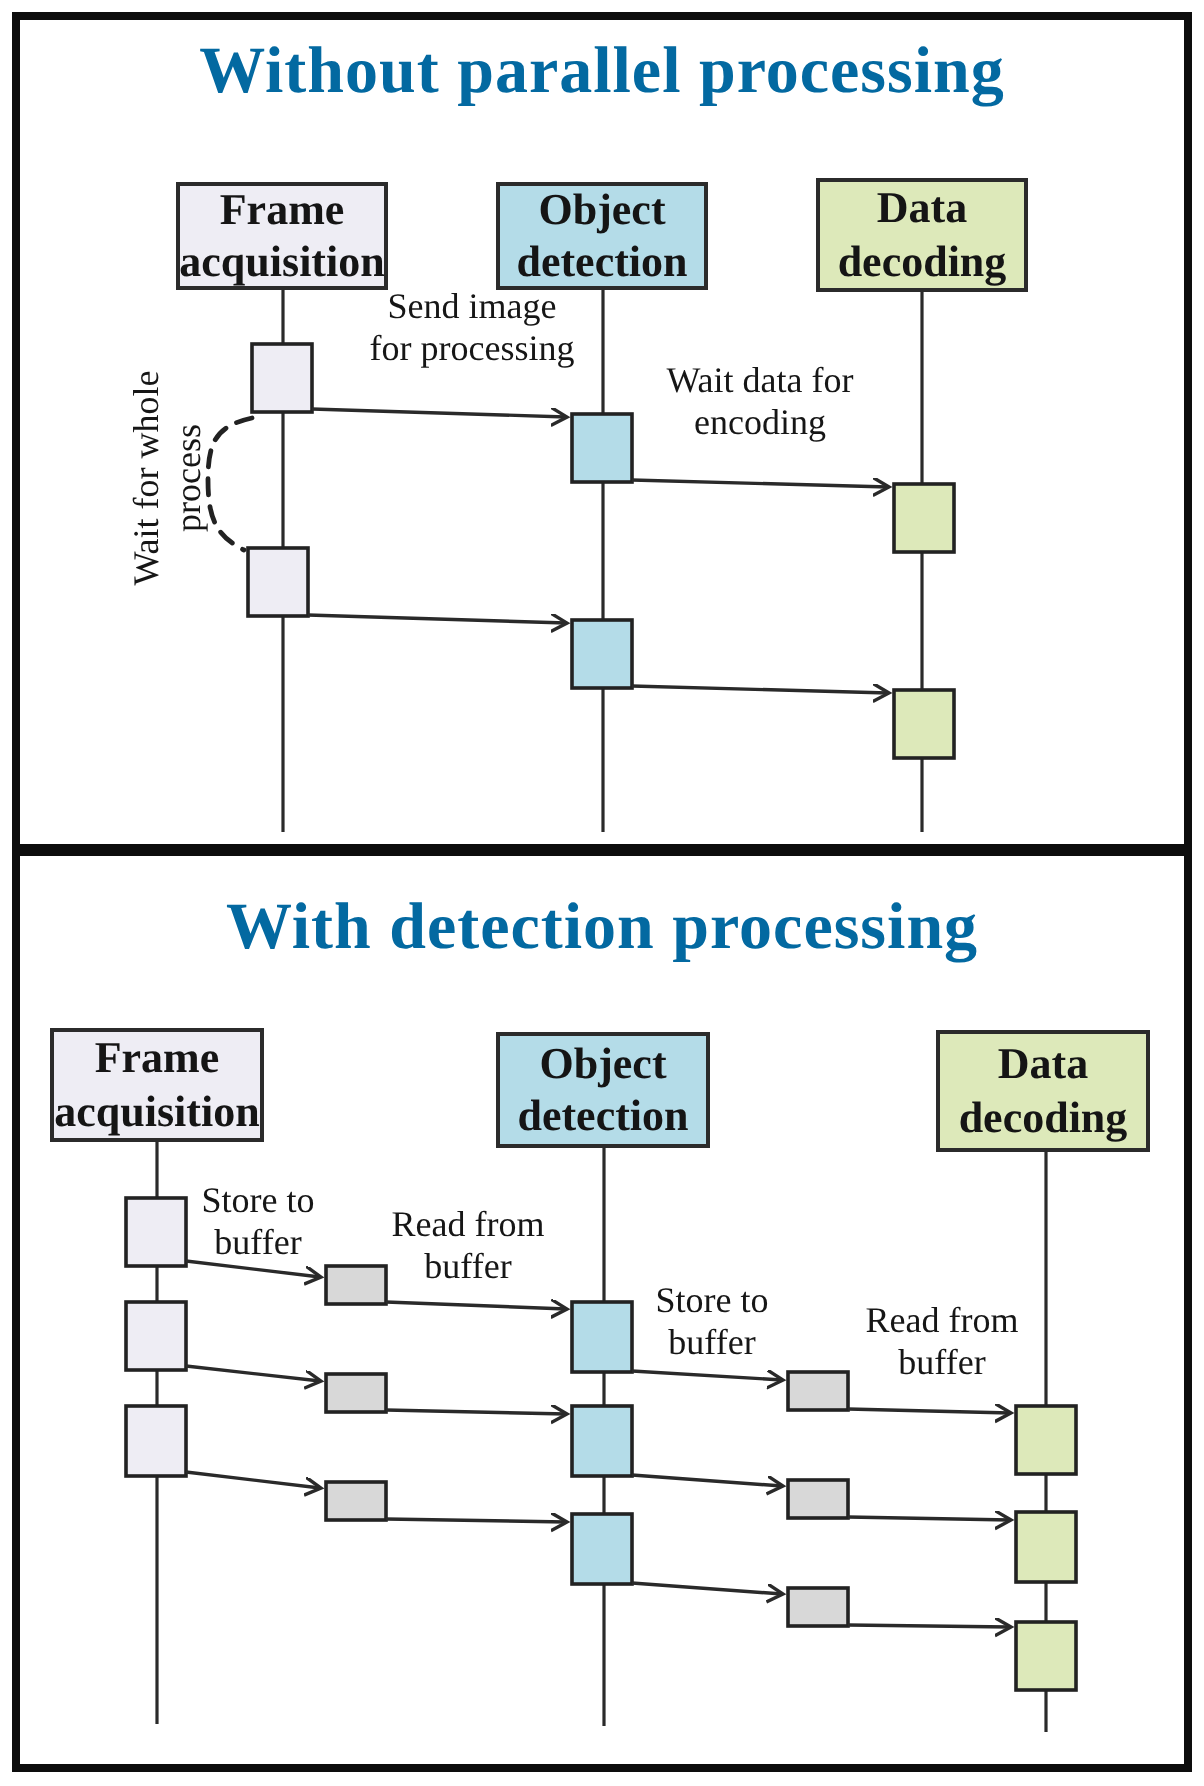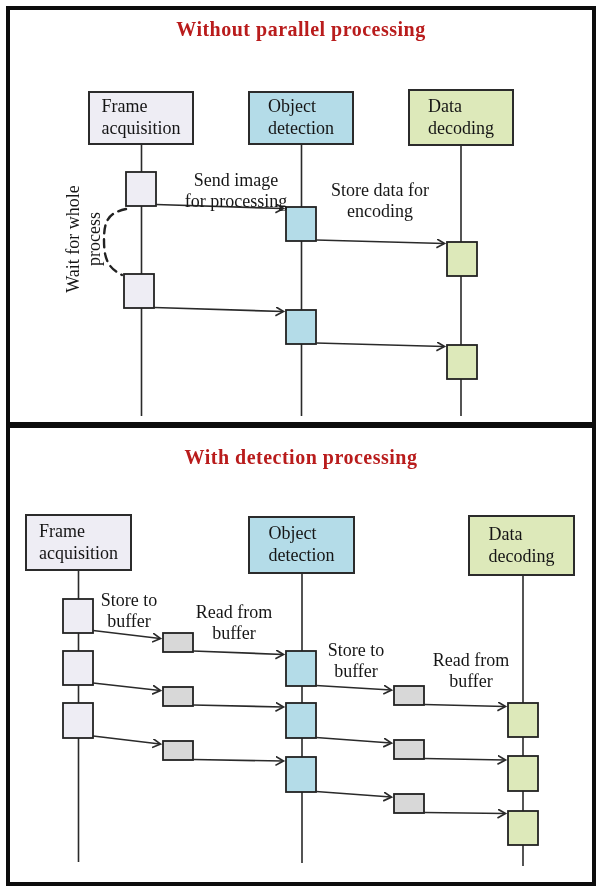--- a/index.html
+++ b/index.html
@@ -1,23 +1,23 @@
 <!DOCTYPE html>
 <html style="--frame_fill: #eeedf4; --object_fill: #b4dce8; --data_fill: #dde9ba; --buffer_fill: #d8d8d8;"><head>
 <meta charset="utf-8">
 <style>
   html,body{margin:0;padding:0;background:#fff;}
   .page{position:relative;width:602px;height:893px;background:#fff;
         font-family:"Liberation Serif","DejaVu Serif",serif;color:#111;overflow:hidden;}
   svg.layer{position:absolute;left:0;top:0;width:602px;height:893px;}
   .title{position:absolute;left:0;width:602px;text-align:center;
-         font-weight:bold;font-size:20px;letter-spacing:0.5px;color:#b91c1c;}
+         font-weight:bold;font-size:33px;letter-spacing:0.5px;color:#0369a1;}
   .actor{position:absolute;display:flex;align-items:center;justify-content:center;
-         text-align:left;font-size:18px;line-height:1.2;white-space:pre-line;
-         border:2.5px solid #2b2b2b;box-sizing:border-box;color:#151515;}
+         text-align:center;font-size:22px;line-height:1.2;white-space:pre-line;
+         border:2.5px solid #2b2b2b;box-sizing:border-box;color:#151515;font-weight:bold;}
   .actor.f{background:var(--frame_fill);}
   .actor.o{background:var(--object_fill);}
   .actor.d{background:var(--data_fill);}
   .lbl{position:absolute;text-align:center;font-size:18px;line-height:1.18;
        white-space:pre-line;color:#161616;}
   .lbl.rot{display:flex;align-items:center;justify-content:center;
            transform:rotate(-90deg);}
   
   .shape{stroke:#222;stroke-width:1.8;}
   .shape.f{fill:var(--frame_fill);}
@@ -115,23 +115,23 @@
 
   <div class="title" style="top:18px;">Without parallel processing</div>
 
   <div class="actor f" style="left:88px;top:91px;width:106px;height:54px;">Frame
 acquisition</div>
   <div class="actor o" style="left:248px;top:91px;width:106px;height:54px;">Object
 detection</div>
   <div class="actor d" style="left:408px;top:89px;width:106px;height:57px;">Data
 decoding</div>
 
-  <div class="lbl" style="left:160px;top:170px;width:152px;">Send image
+  <div class="lbl" style="left:160px;top:143px;width:152px;">Send image
 for processing</div>
-  <div class="lbl" style="left:315px;top:180px;width:130px;">Store data for
+  <div class="lbl" style="left:315px;top:180px;width:130px;">Wait data for
 encoding</div>
   <div class="lbl rot" style="left:4px;top:211px;width:160px;height:56px;">Wait for whole
 process</div>
 
   <div class="title" style="top:446px;">With detection processing</div>
 
   <div class="actor f" style="left:25px;top:514px;width:107px;height:57px;">Frame
 acquisition</div>
   <div class="actor o" style="left:248px;top:516px;width:107px;height:58px;">Object
 detection</div>

